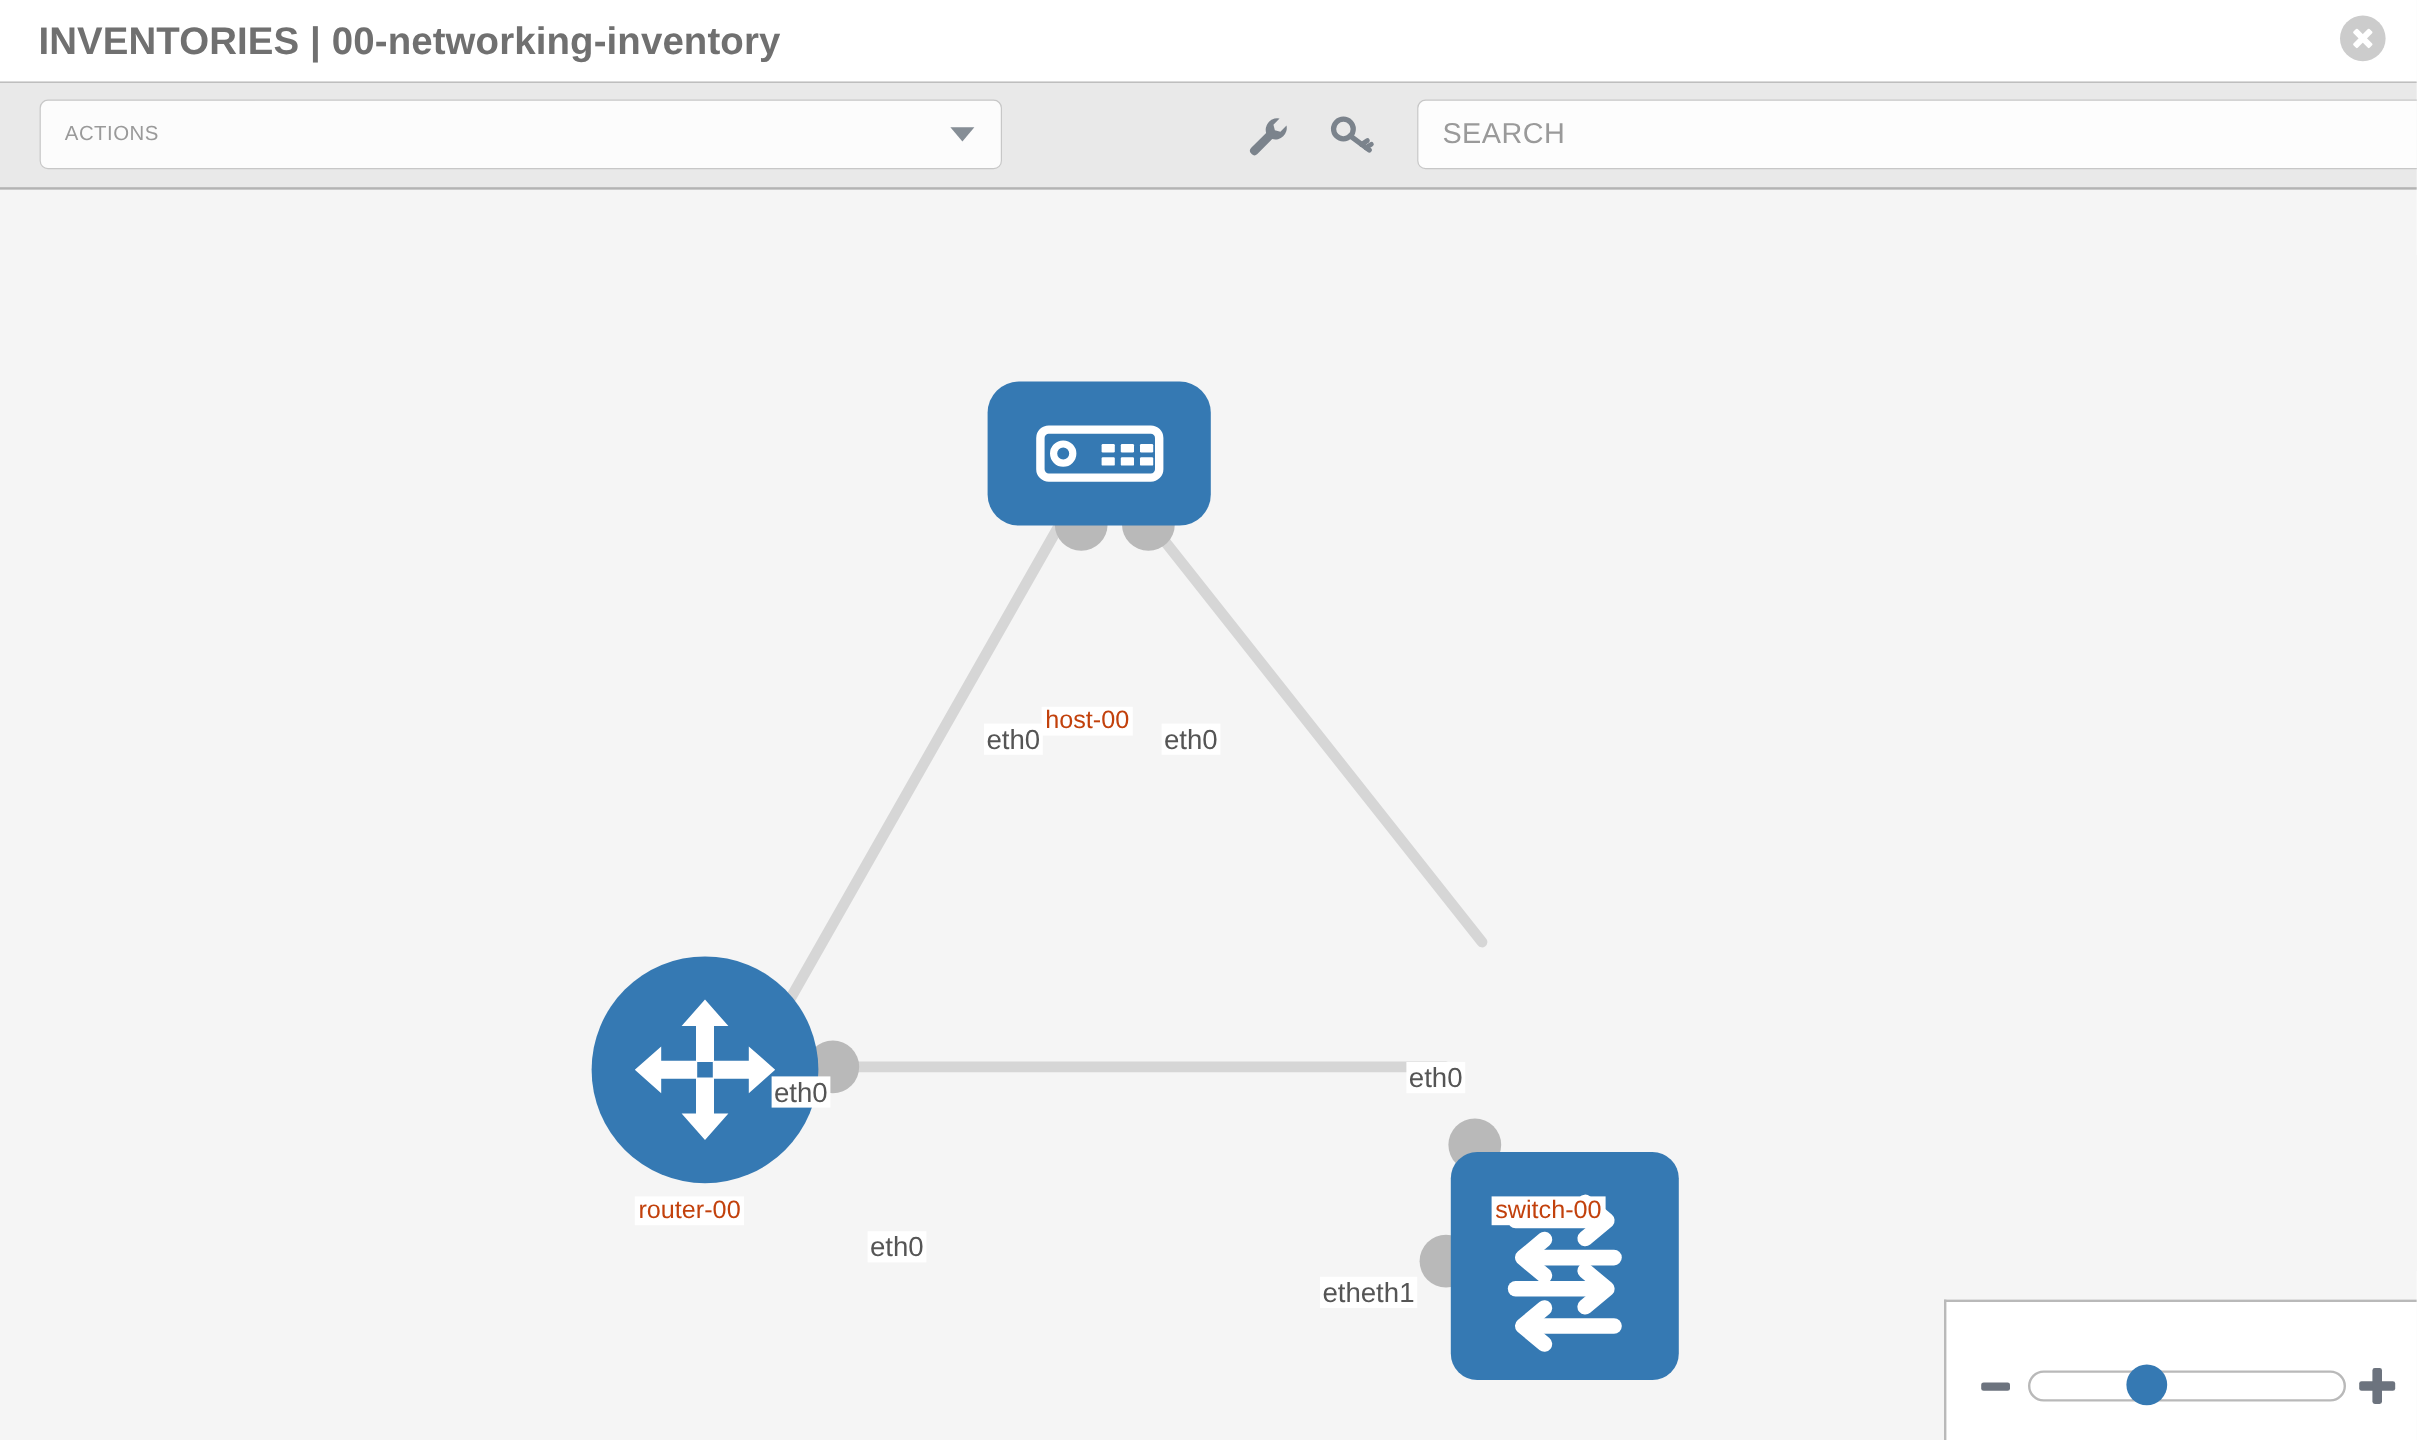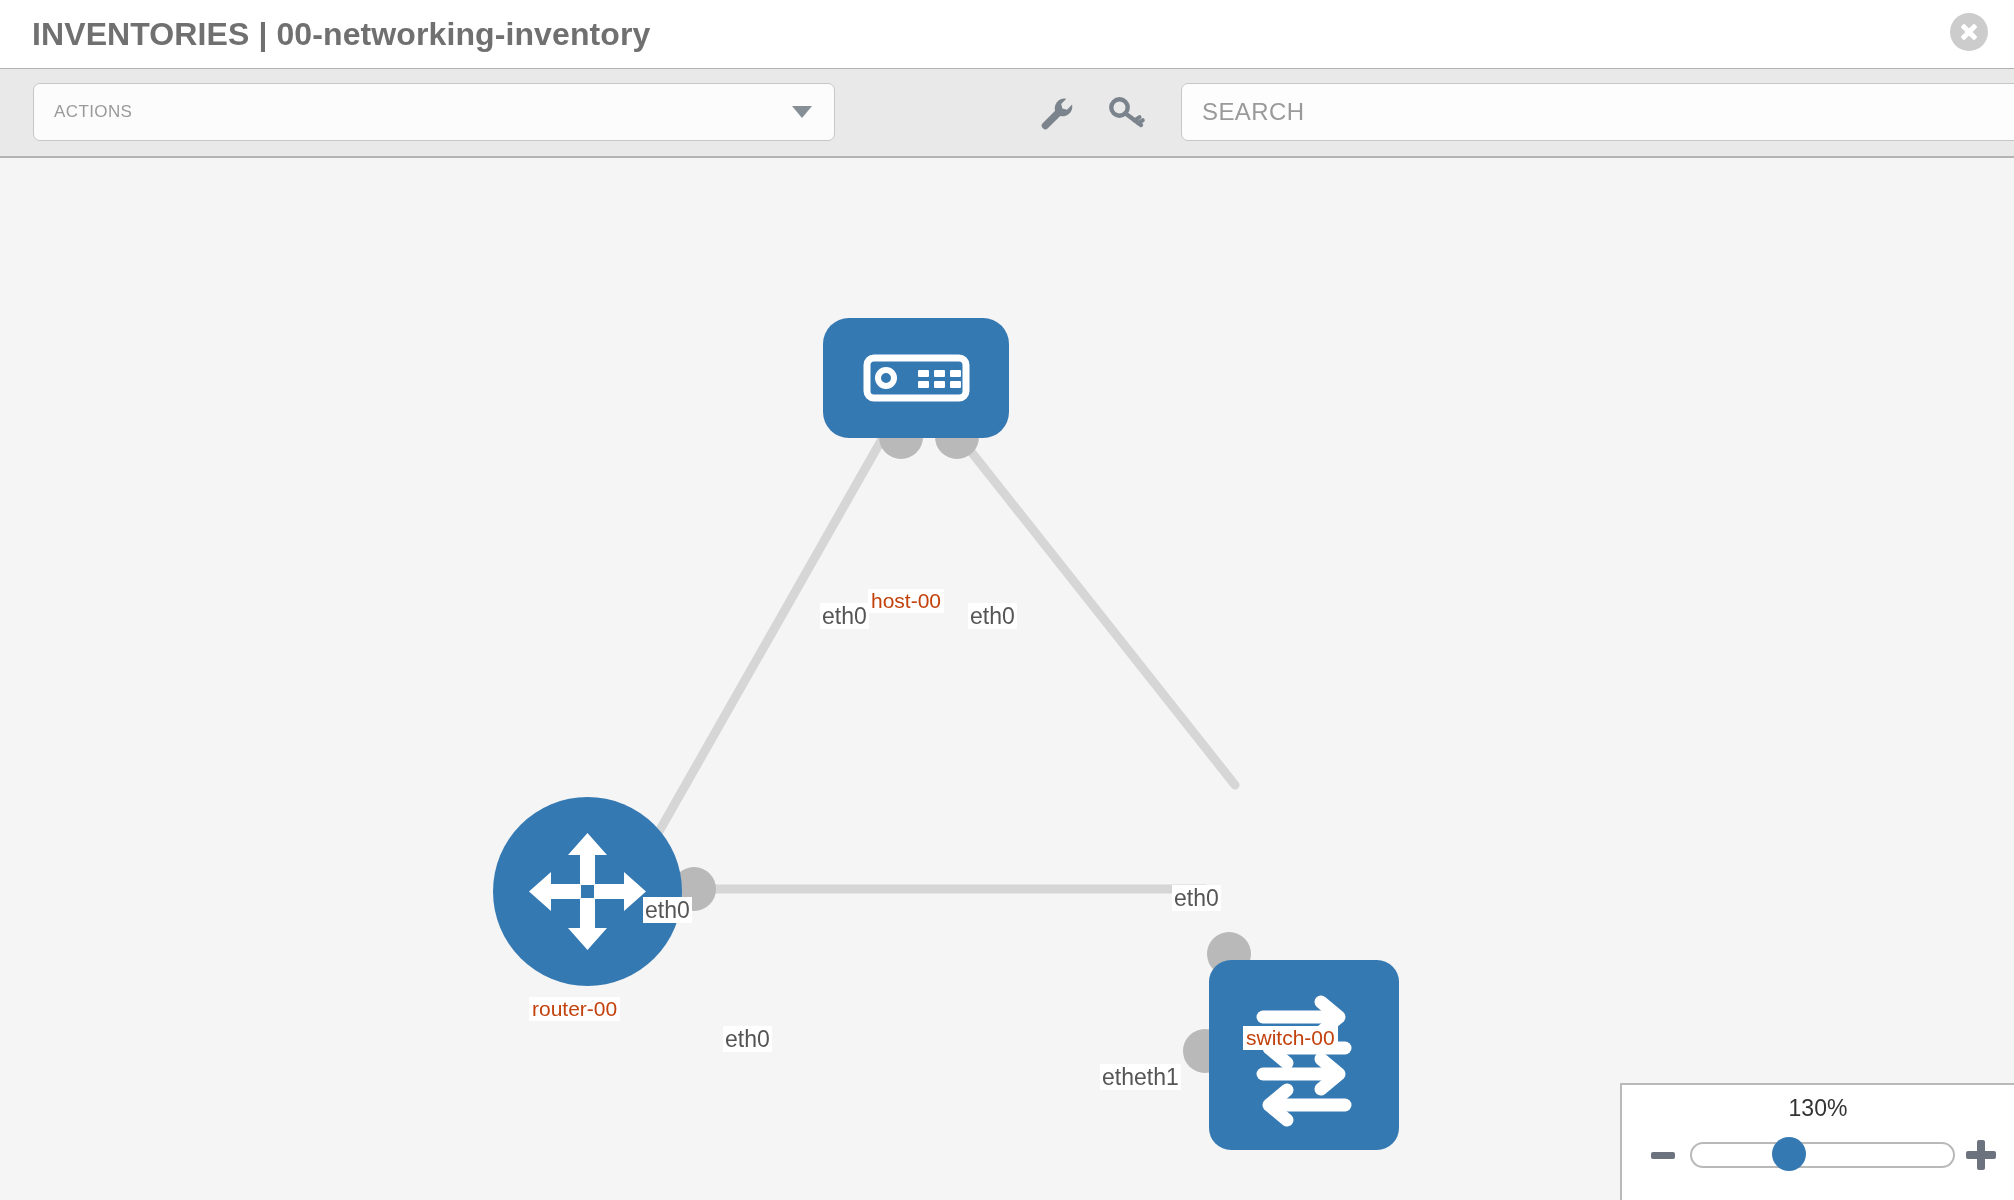--- a/index.html
+++ b/index.html
@@ -274,25 +274,24 @@
 
             <path d="M136 145 L62 145"></path>
             <path d="M78 130 L60 145 L78 160"></path>
           </g>
         </svg>
       </div>
     </div>
 
     <div class="edge-label" style="left:1172px; top:725px;">eth0</div>
     <div class="edge-label" style="left:1100px; top:904px;">etheth1</div>
-    <div class="node-label" style="left:1243px; top:837px;margin-top:29px;">switch-00</div>
+    <div class="node-label" style="left:1243px; top:837px;">switch-00</div>
 
   </div>
 
   <div class="zoom-panel">
-    <div class="zoom-value">130%</div>
     <div class="zoom-minus"></div>
     <div class="zoom-track"></div>
     <div class="zoom-thumb"></div>
     <div class="zoom-plus"></div>
   </div>
 
 </div>
 
 </body></html>

